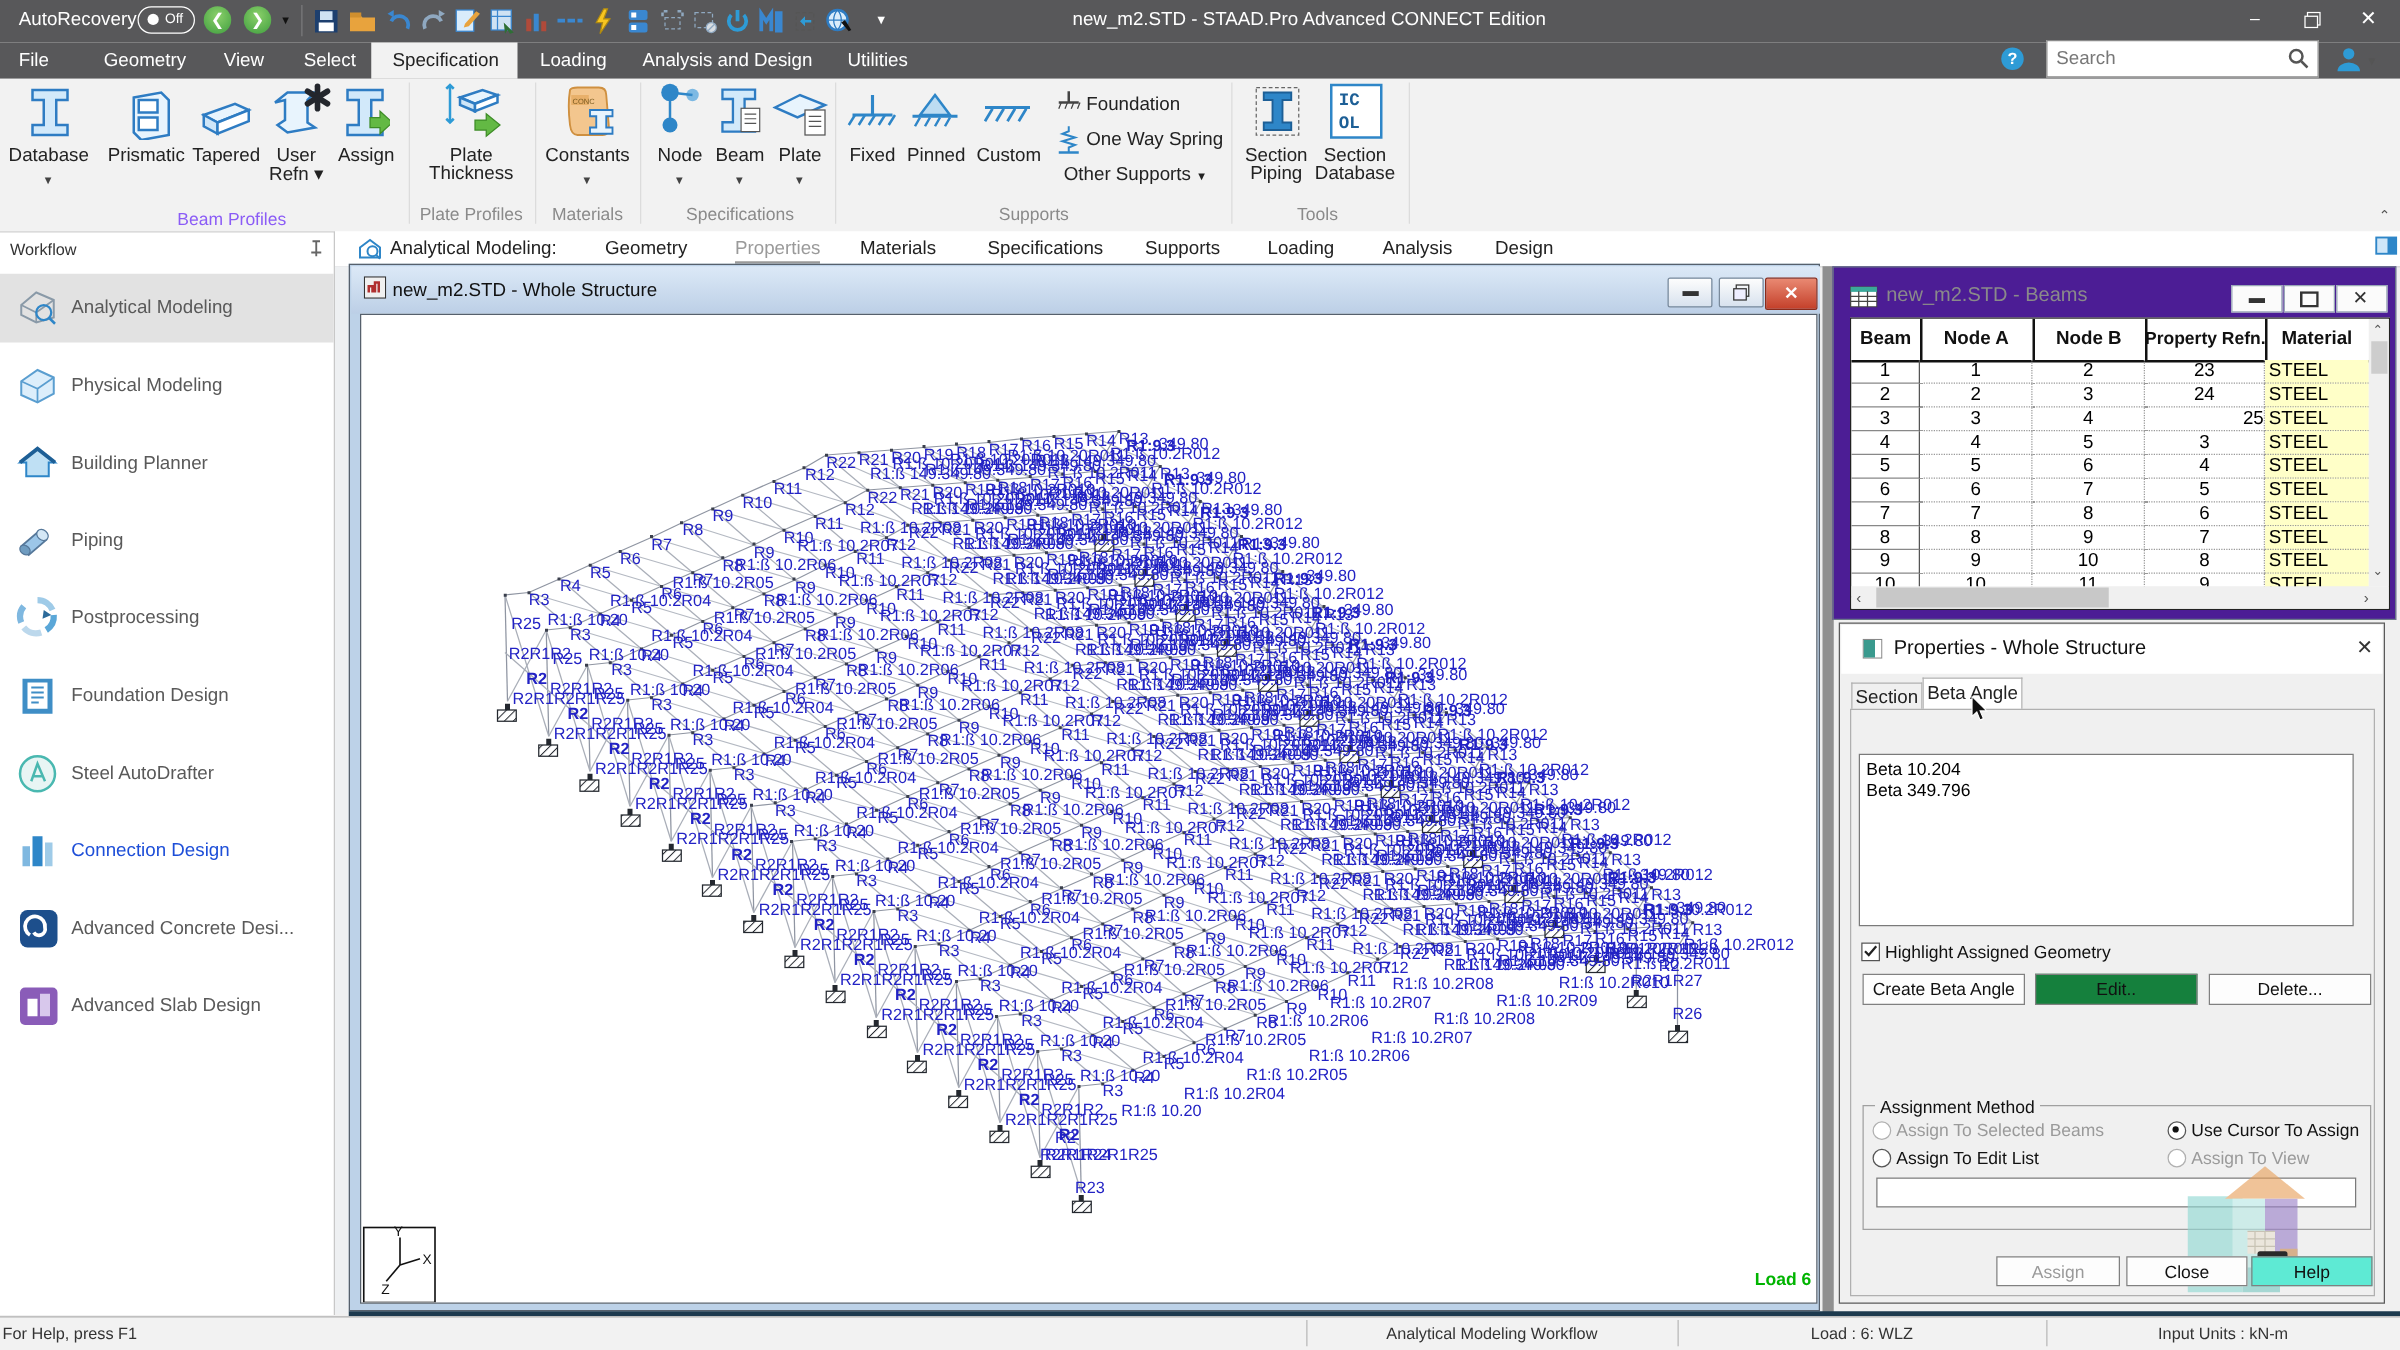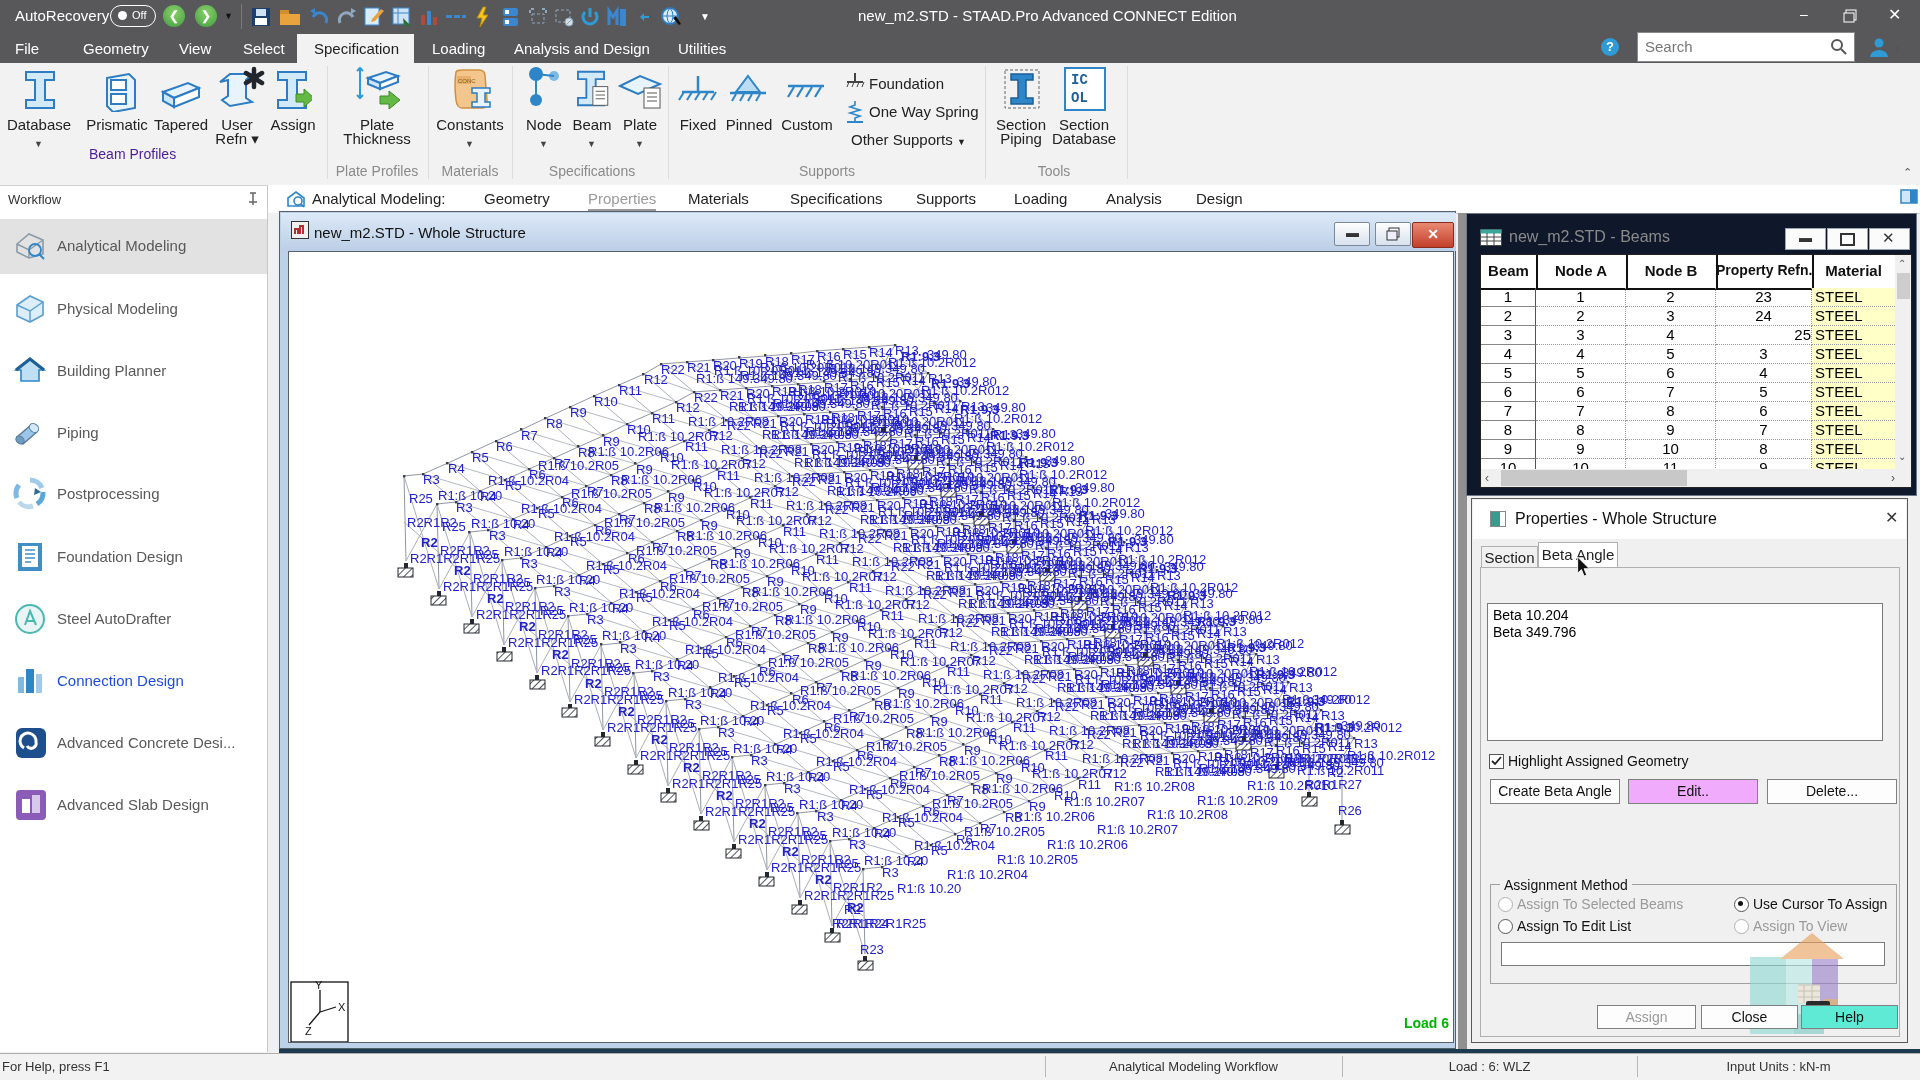--- a/index.html
+++ b/index.html
@@ -116,21 +116,21 @@
       <path d="M2 21 a9 7 0 0 1 18 0 Z" fill="#2e9bd6"></path>
     </svg>
 <div class="abs" style="left:1893px;top:44px;color:#555;font-size:9px">▼</div>
 <div class="abs" style="left:0;top:63px;width:1920px;height:122px;background:#f2f2f2"></div>
 <div class="abs" style="left:327px;top:66px;width:1px;height:113px;background:#dcdcdc"></div>
 <div class="abs" style="left:428px;top:66px;width:1px;height:113px;background:#dcdcdc"></div>
 <div class="abs" style="left:512px;top:66px;width:1px;height:113px;background:#dcdcdc"></div>
 <div class="abs" style="left:668px;top:66px;width:1px;height:113px;background:#dcdcdc"></div>
 <div class="abs" style="left:985px;top:66px;width:1px;height:113px;background:#dcdcdc"></div>
 <div class="abs" style="left:1127px;top:66px;width:1px;height:113px;background:#dcdcdc"></div>
-<div class="abs" style="left:89px;top:146px;width:140px;text-align:left;color:#4c1d95;font-size:14px">Beam Profiles</div>
+<div class="abs" style="left:89px;top:167px;width:140px;text-align:right;color:#8b5cf6;font-size:14px">Beam Profiles</div>
 <div class="abs" style="left:307px;top:163px;width:140px;text-align:center;color:#8a8a8a;font-size:14px">Plate Profiles</div>
 <div class="abs" style="left:400px;top:163px;width:140px;text-align:center;color:#8a8a8a;font-size:14px">Materials</div>
 <div class="abs" style="left:522px;top:163px;width:140px;text-align:center;color:#8a8a8a;font-size:14px">Specifications</div>
 <div class="abs" style="left:757px;top:163px;width:140px;text-align:center;color:#8a8a8a;font-size:14px">Supports</div>
 <div class="abs" style="left:984px;top:163px;width:140px;text-align:center;color:#8a8a8a;font-size:14px">Tools</div>
 <div class="abs" style="left:1903px;top:166px;color:#555;font-size:11px">⌃</div>
 <svg style="position:absolute;left:20px;top:68px" width="40" height="44" viewBox="0 0 40 44">
       <path d="M6 4 H34 V12 H25 V32 H34 V40 H6 V32 H15 V12 H6 Z" fill="#d2e9fa" stroke="#2e7cc3" stroke-width="2"></path>
     </svg>
 <div class="abs" style="left:-31px;top:116px;width:140px;text-align:center;color:#222;font-size:15px">Database</div>
@@ -2317,21 +2317,21 @@
             <line x1="318" y1="1010" x2="334" y2="1005"></line>
             <line x1="318" y1="1010" x2="307" y2="1023"></line>
           </g>
           <text x="313" y="987" font-size="11" fill="#111">Y</text>
           <text x="336" y="1009" font-size="11" fill="#111">X</text>
           <text x="303" y="1033" font-size="11" fill="#111">Z</text>
           <text x="1447" y="1026" text-anchor="end" font-size="14" font-weight="bold" fill="#00b400">Load 6</text>
         </svg>
 </div>
 </div>
-<div class="abs" style="left:1466px;top:213px;width:451px;height:283px;background:#0f172a;border:1px solid #6a7888;box-sizing:border-box">
+<div class="abs" style="left:1466px;top:213px;width:451px;height:283px;background:#4c1d95;border:1px solid #6a7888;box-sizing:border-box">
 <svg class="ic" style="left:13px;top:15px" width="22" height="17" viewBox="0 0 22 17">
         <rect x="0.5" y="0.5" width="21" height="16" fill="#fff" stroke="#444"></rect>
         <rect x="0.5" y="0.5" width="21" height="4" fill="#3aa89a"></rect>
         <path d="M0 8 h22 M0 12 h22 M7 4 v13 M14 4 v13" stroke="#444"></path>
       </svg>
 <div class="abs" style="left:42px;top:14px;font-size:16px;color:#8a8a8a">new_m2.STD - Beams</div>
 <div class="abs" style="left:318px;top:14px;width:39px;height:20px;background:#fbfbfb;border:1px solid #98a6b6">
         <span style="position:absolute;left:13px;top:1px;font-size:13px;color:#333">▬</span>
       </div>
 <div class="abs" style="left:360px;top:14px;width:39px;height:20px;background:#fbfbfb;border:1px solid #98a6b6">
@@ -2432,21 +2432,21 @@
 <div class="abs" style="left:15px;top:104px;width:396px;height:138px;background:#fff;border:1px solid #7a7a7a;box-sizing:border-box">
         <div style="position:absolute;left:5px;top:3px;font-size:14px">Beta 10.204</div>
         <div style="position:absolute;left:5px;top:20px;font-size:14px">Beta 349.796</div>
       </div>
 <div class="abs" style="left:17px;top:255px;width:13px;height:13px;background:#fff;border:1px solid #555;box-sizing:content-box"></div>
 <svg class="ic" style="left:19px;top:257px" width="11" height="11" viewBox="0 0 11 11">
         <path d="M1 5 L4 8 L10 1" stroke="#222" stroke-width="1.8" fill="none"></path>
       </svg>
 <div class="abs" style="left:36px;top:254px;font-size:14px;color:#111">Highlight Assigned Geometry</div>
 <div class="abs" style="left:18px;top:280px;width:130px;height:25px;background:#fdfdfd;border:1px solid #808080;box-sizing:border-box;text-align:center;font-size:14px;color:#111;line-height:23px">Create Beta Angle</div>
-<div class="abs" style="left:156px;top:280px;width:130px;height:25px;background:#f0abfc;border:1px solid #808080;box-sizing:border-box;text-align:center;font-size:14px;color:#111;line-height:23px">Edit..</div>
+<div class="abs" style="left:156px;top:280px;width:130px;height:25px;background:#15803d;border:1px solid #808080;box-sizing:border-box;text-align:center;font-size:14px;color:#111;line-height:23px">Edit..</div>
 <div class="abs" style="left:295px;top:280px;width:130px;height:25px;background:#fdfdfd;border:1px solid #808080;box-sizing:border-box;text-align:center;font-size:14px;color:#111;line-height:23px">Delete...</div>
 <div class="abs" style="left:18px;top:385px;width:407px;height:100px;border:1px solid #a0a0a0;box-sizing:border-box"></div>
 <div class="abs" style="left:28px;top:378px;font-size:14px;color:#111;background:#f0f0f0;padding:0 4px">Assignment Method</div>
 <div class="abs" style="left:26px;top:398px;width:13px;height:13px;border:1px solid #b0b0b0;border-radius:50%;background:#fff;box-sizing:content-box"></div>
 <div class="abs" style="left:45px;top:397px;font-size:14px;color:#9a9a9a">Assign To Selected Beams</div>
 <div class="abs" style="left:262px;top:398px;width:13px;height:13px;border:1px solid #555;border-radius:50%;background:#fff;box-sizing:content-box">
         <div style="position:absolute;left:3px;top:3px;width:5px;height:5px;border-radius:50%;background:#111"></div>
       </div>
 <div class="abs" style="left:281px;top:397px;font-size:14px;color:#111">Use Cursor To Assign</div>
 <div class="abs" style="left:26px;top:420px;width:13px;height:13px;border:1px solid #555;border-radius:50%;background:#fff;box-sizing:content-box"></div>

